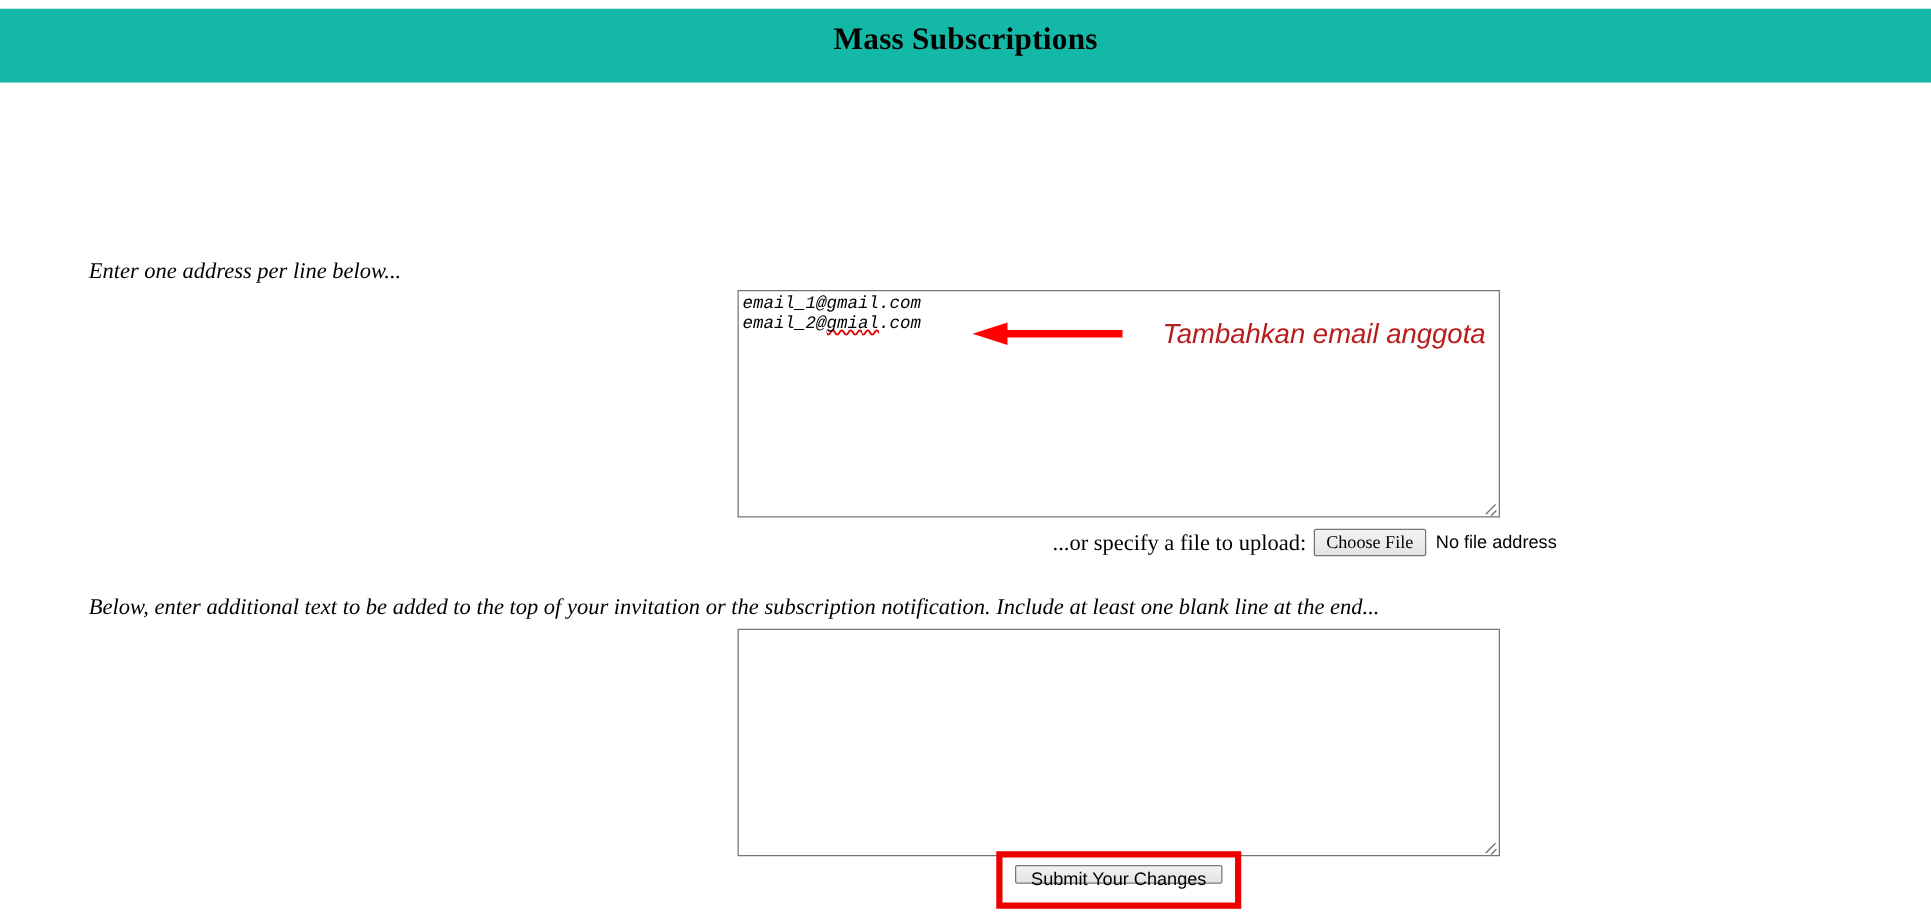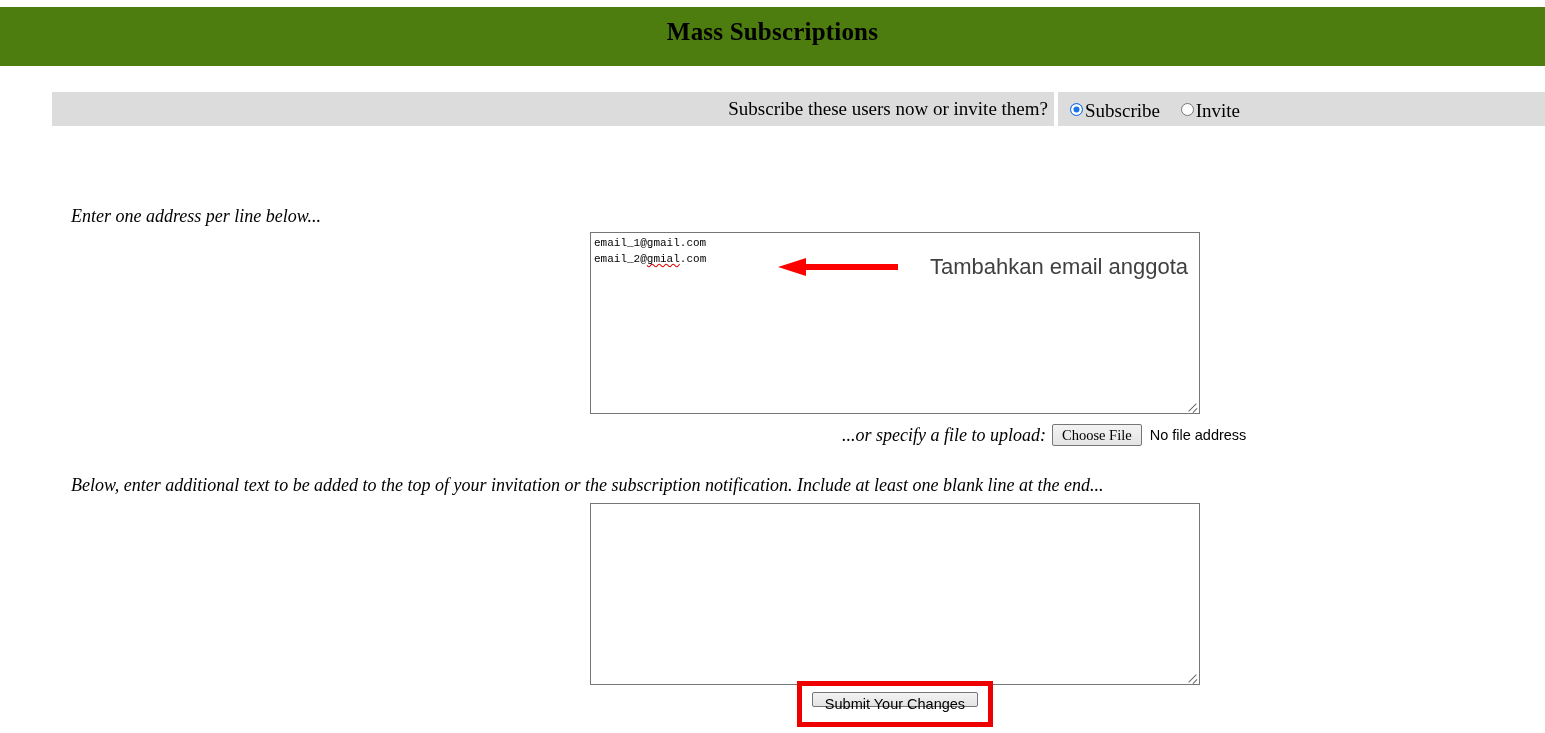--- a/index.html
+++ b/index.html
@@ -17,21 +17,21 @@
     color: #000000;
   }
 
   
   #page-header {
     position: absolute;
     left: 0;
     top: 7px;
     width: 1545px;
     height: 59px;
-    background: #4d7c0f;
+    background: #14b8a6;
     box-sizing: border-box;
   }
   #page-header .title {
     font-family: "Liberation Serif", serif;
     font-weight: bold;
     font-size: 25px;
     text-align: center;
     line-height: 1;
     padding-top: 12px;
     color: #000000;
@@ -111,26 +111,27 @@
   #hint-addresses { left: 52px; top: 206px; }
   #hint-body      { left: 52px; top: 475px; font-family: Liberation Serif, serif; }
 
   
   .textarea-box {
     position: absolute;
     background: #ffffff;
     border: 1px solid #767676;
     box-sizing: border-box;
     font-family: "Liberation Mono", monospace;
-    font-size: 11px;
+    font-size: 14px;
     line-height: 16px;
     padding: 2px 3px;
     color: #000000;
     overflow: hidden;
     white-space: pre;
+    font-style: italic;
   }
   #addresses-textarea {
     left: 590px;
     top: 232px;
     width: 610px;
     height: 182px;
   }
   #body-textarea {
     left: 590px;
     top: 503px;
@@ -172,37 +173,37 @@
     top: 255px;
     width: 122px;
     height: 24px;
   }
   #annotation-text {
     position: absolute;
     left: 930px;
     top: 256px;
     font-family: "Liberation Sans", sans-serif;
     font-size: 22px;
-    color: #404040;
+    color: #b91c1c;
     white-space: nowrap;
     line-height: 1;
+    font-style: italic;
   }
 
   
   #upload-row {
     position: absolute;
     left: 842px;
     top: 423px;
     white-space: nowrap;
     height: 22px;
     line-height: 22px;
   }
   #upload-row .upload-label {
     font-family: "Liberation Serif", serif;
-    font-style: italic;
     font-size: 18px;
     vertical-align: middle;
     margin-right: 6px;
   }
   .file-button {
     display: inline-block;
     font-family: Liberation Serif, serif;
     font-size: 14.5px;
     background: linear-gradient(#f3f3f3, #e4e4e4);
     border: 1px solid #767676;
@@ -250,33 +251,20 @@
 </style>
 </head>
 <body>
 
 <div id="page-header">
   <div class="title">Mass Subscriptions</div>
 </div>
 
 <table id="options-table">
   <tbody>
-    <tr>
-      <td class="label-cell">Subscribe these users now or invite them?</td>
-      <td class="control-cell">
-        <span class="radio-group">
-          <label class="radio-opt">
-            <span class="radio-dot checked"></span><span class="radio-label">Subscribe</span>
-          </label>
-          <label class="radio-opt">
-            <span class="radio-dot"></span><span class="radio-label">Invite</span>
-          </label>
-        </span>
-      </td>
-    </tr>
   </tbody>
 </table>
 
 <div class="hint-text" id="hint-addresses">Enter one address per line below...</div>
 
 <div class="textarea-box" id="addresses-textarea" placeholder=""><span>email_1@gmail.com</span>
 <span>email_2@</span><span class="misspelled">gmial</span><span>.com</span><span class="resize-grip"></span></div>
 
 <svg id="annotation-arrow" viewBox="0 0 122 24">
   <path d="M 0 12 L 28 3 L 28 9 L 120 9 L 120 15 L 28 15 L 28 21 Z" fill="#ff0000"></path>

